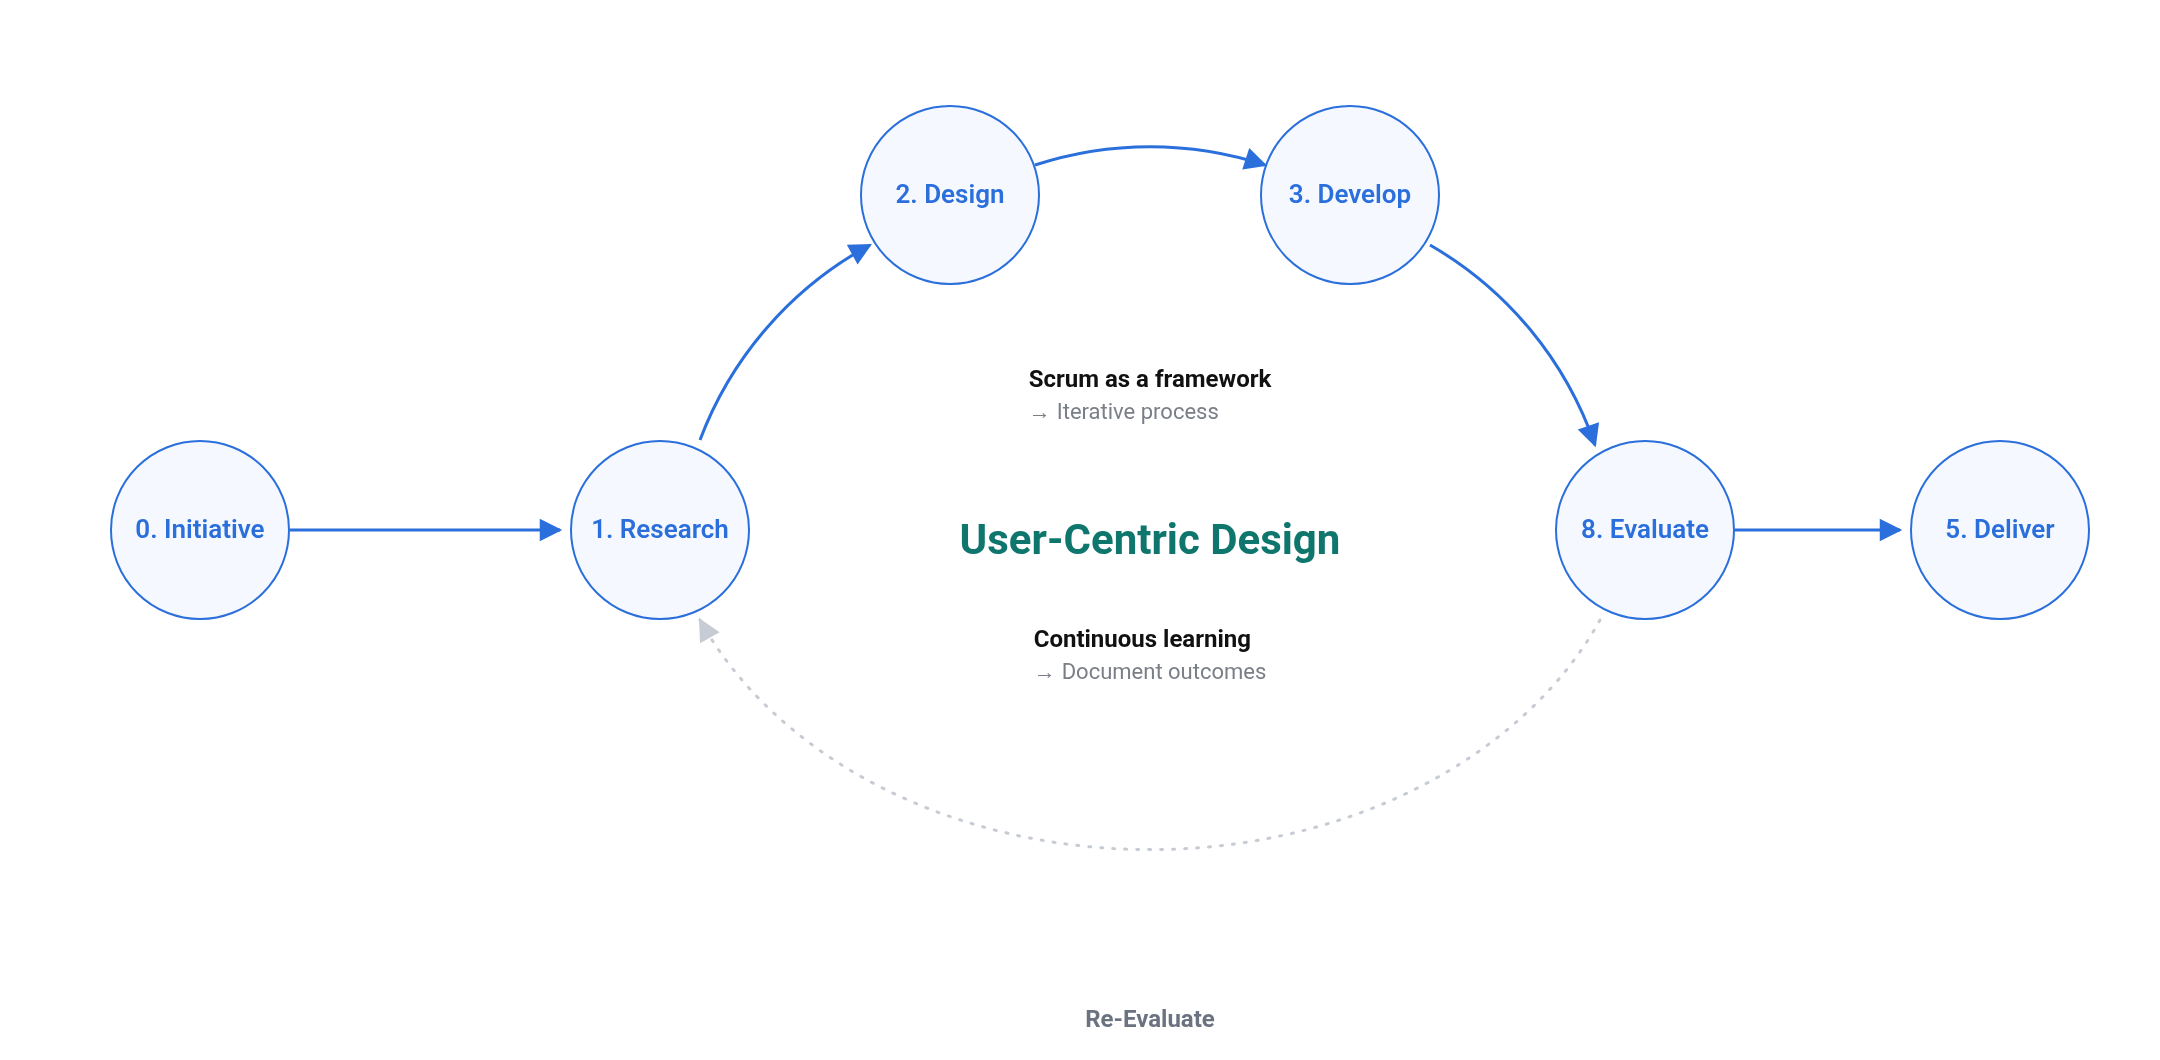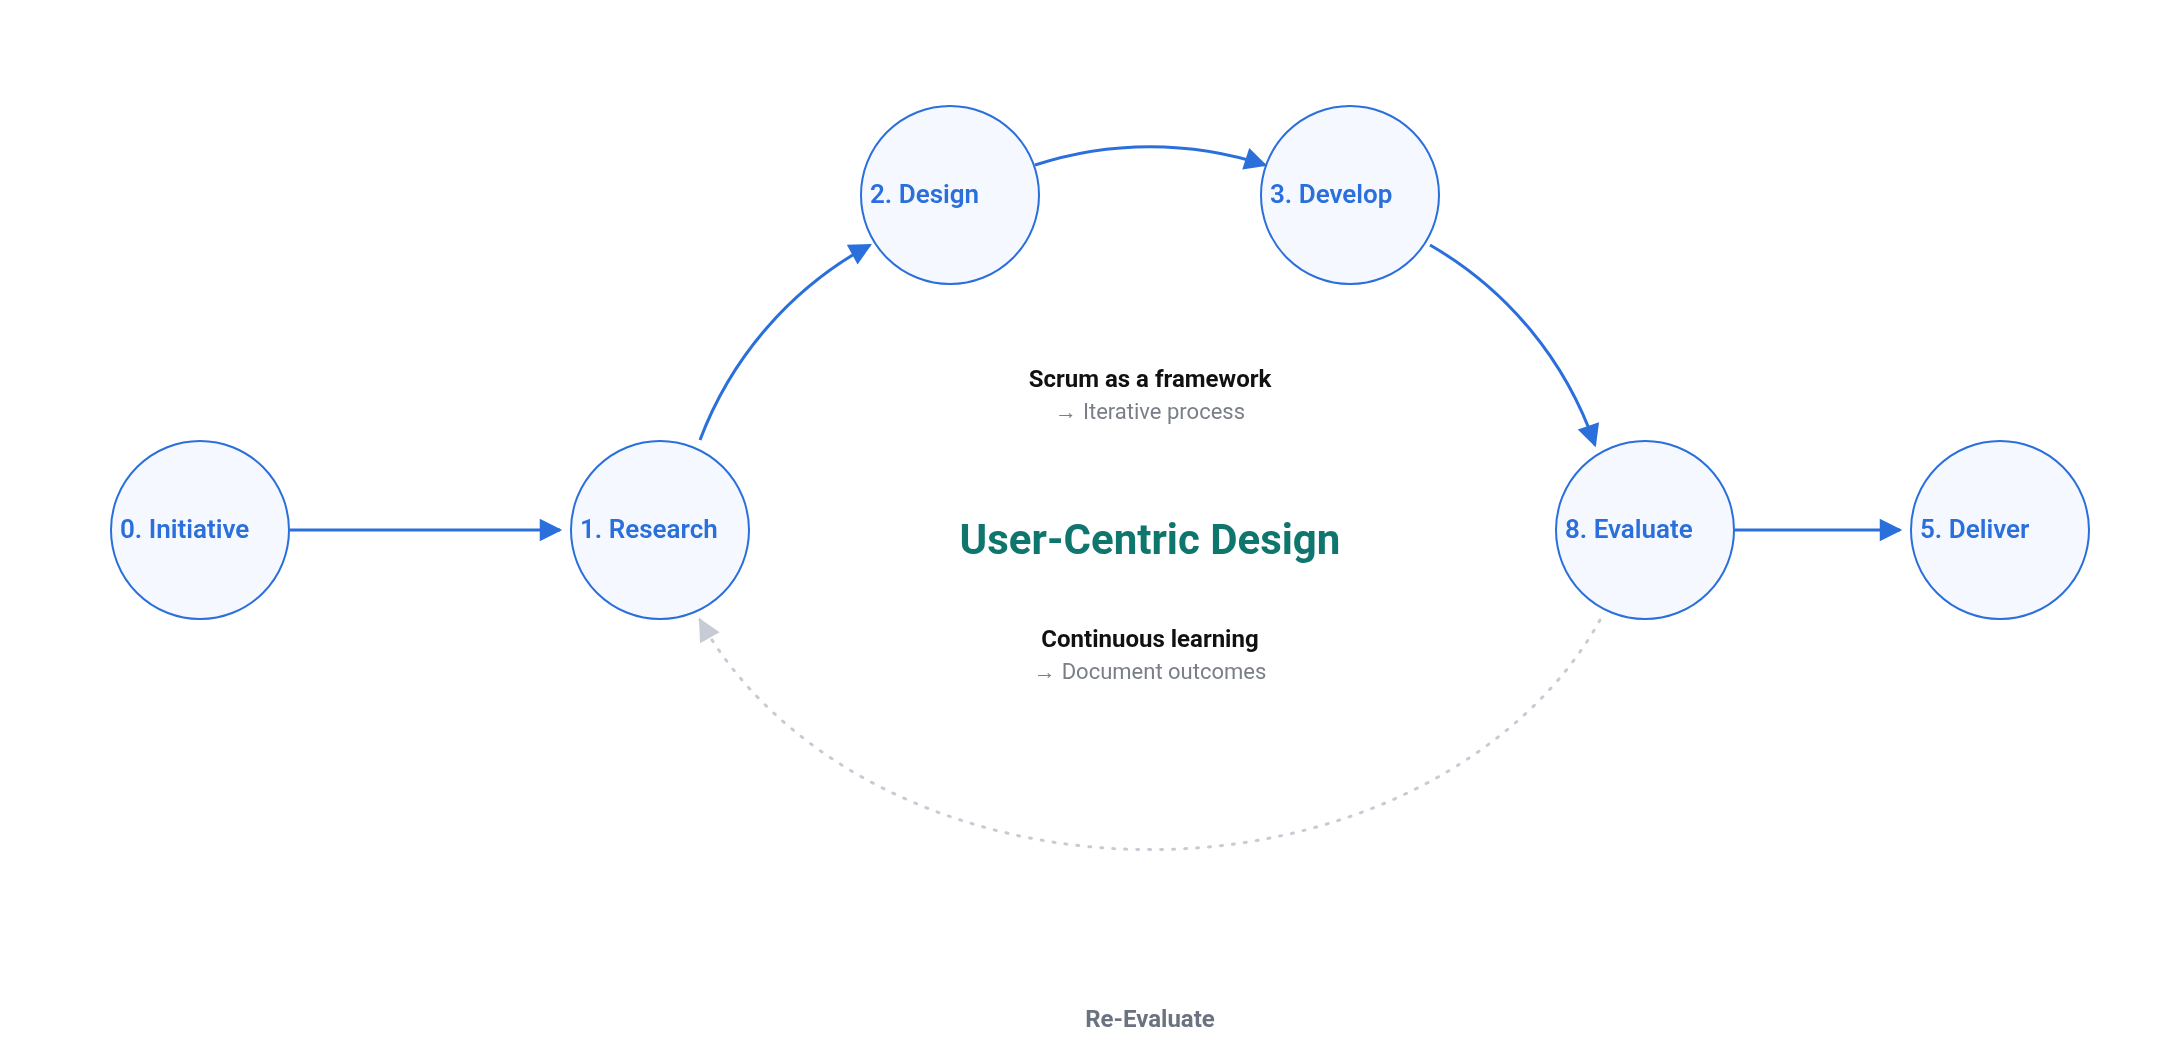--- a/index.html
+++ b/index.html
@@ -25,20 +25,21 @@
   }
   .node {
     position: absolute;
     width: 180px;
     height: 180px;
     border-radius: 50%;
     background: #f5f9ff;
     border: 2.5px solid #2a6fdb;
     display: flex;
     align-items: center;
+    justify-content: center;
     text-align: center;
     box-sizing: border-box;
   }
   .node span {
     color: #2a6fdb;
     font-weight: 600;
     font-size: 26px;
     line-height: 1.2;
     padding: 0 8px;
   }
@@ -48,21 +49,21 @@
     transform: translate(-50%, -50%);
   }
   .center-title {
     color: #0f766e;
     font-weight: 700;
     font-size: 42px;
     line-height: 1.15;
   }
   .meta {
     position: absolute;
-    text-align: center;
+    text-align: left;
     transform: translate(-50%, 0);
   }
   .meta .strong {
     color: #111;
     font-weight: 700;
     font-size: 24px;
   }
   .meta .sub {
     color: #7a7f87;
     font-size: 22px;

